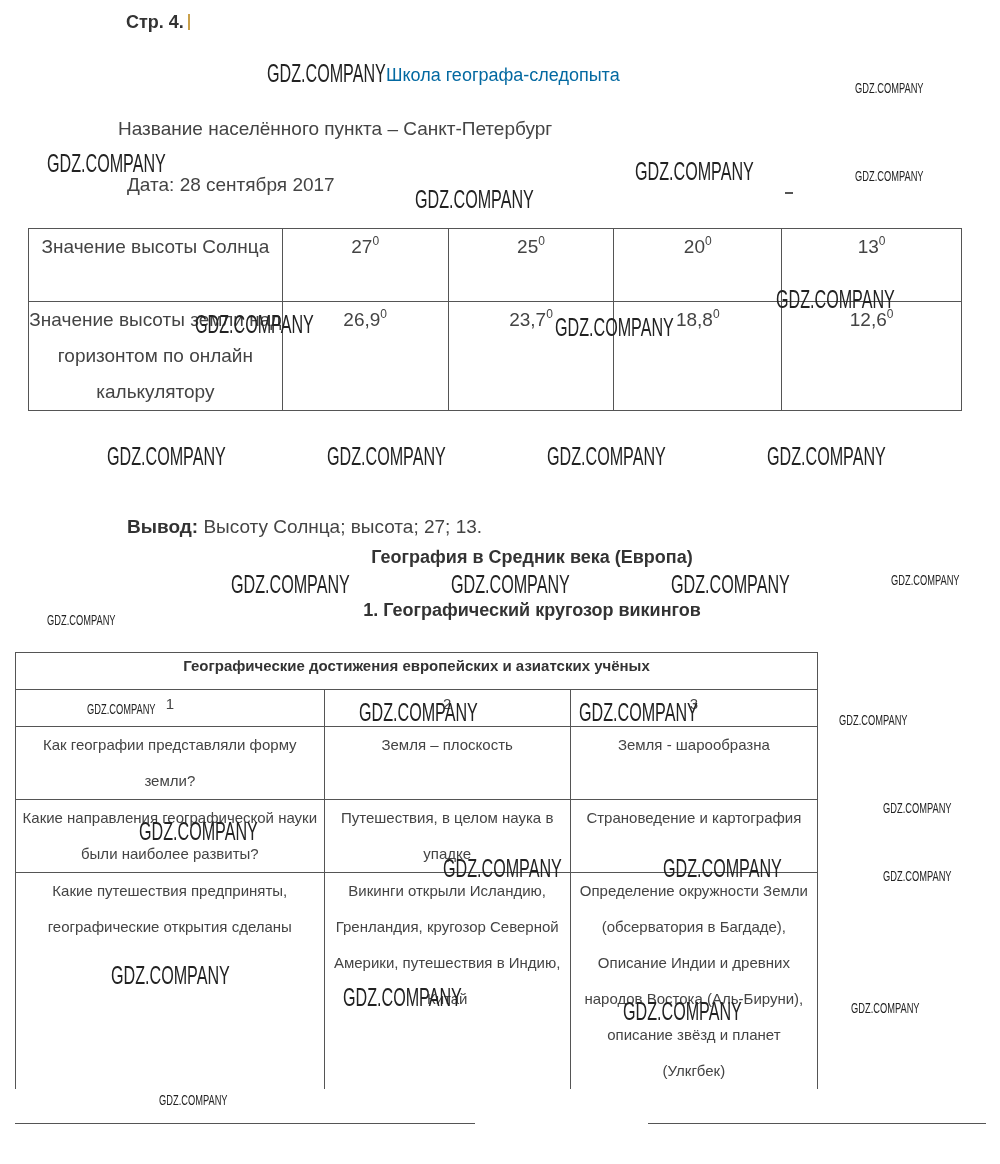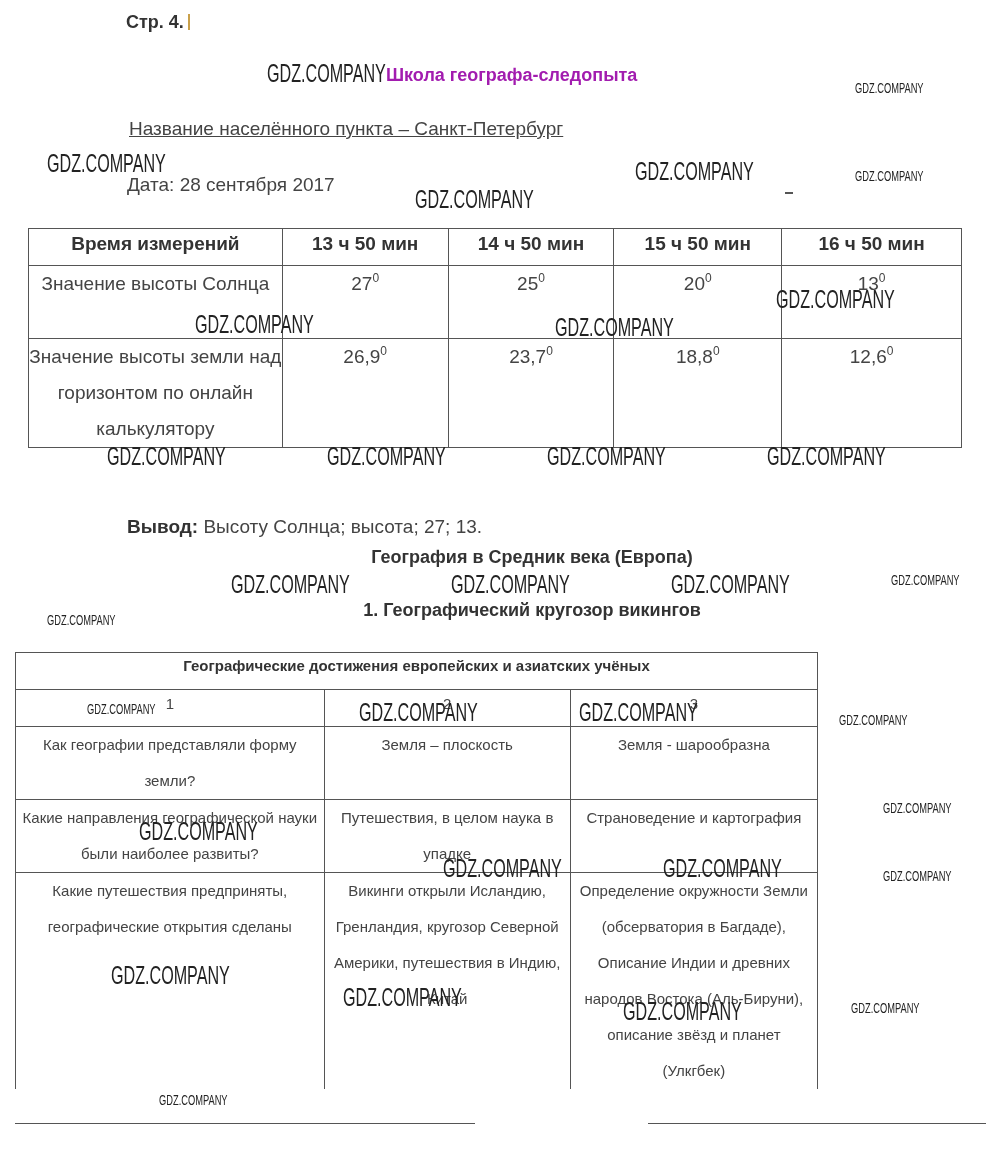--- a/index.html
+++ b/index.html
@@ -19,26 +19,26 @@
     .page-num {
       left: 126px; top: 12px;
       font-size: 18px; font-weight: bold; color: #333;
     }
     .page-num .cursor {
       display: inline-block; width: 2px; height: 16px;
       background: #c9a04a; margin-left: 4px; vertical-align: -2px;
     }
     .title1 {
       left: 386px; top: 65px;
-      font-size: 18px; font-weight: bold; color: #a21caf;
+      font-size: 18px; font-weight: normal; color: #0369a1;
     }
     .plain-line {
       font-size: 19px; color: #444;
     }
-    .settlement { left: 129px; top: 118px; text-decoration: underline; }
+    .settlement { left: 118px; top: 118px; }
     .date { left: 127px; top: 174px; }
     .dash-mark {
       left: 785px; top: 192px; width: 8px; height: 2px; background: #555;
     }
 
     
     table.t1 {
       position: absolute;
       left: 28px; top: 228px;
       width: 934px;
@@ -139,27 +139,20 @@
 
 <table class="t1">
   <colgroup>
     <col style="width:254px">
       <col style="width:166px">
       <col style="width:166px">
       <col style="width:168px">
       <col style="width:180px">
   </colgroup>
   <tbody>
-      <tr>
-    <th>Время измерений</th>
-    <th>13 ч 50 мин</th>
-    <th>14 ч 50 мин</th>
-    <th>15 ч 50 мин</th>
-    <th>16 ч 50 мин</th>
-  </tr>
   <tr class="r1">
     <td class="label">Значение высоты Солнца</td>
     <td class="val"><span>27</span><sup class="deg">0</sup></td>
     <td class="val"><span>25</span><sup class="deg">0</sup></td>
     <td class="val"><span>20</span><sup class="deg">0</sup></td>
     <td class="val"><span>13</span><sup class="deg">0</sup></td>
   </tr>
   <tr class="r2">
     <td class="label">Значение высоты земли над горизонтом по онлайн калькулятору</td>
     <td class="val"><span>26,9</span><sup class="deg">0</sup></td>

